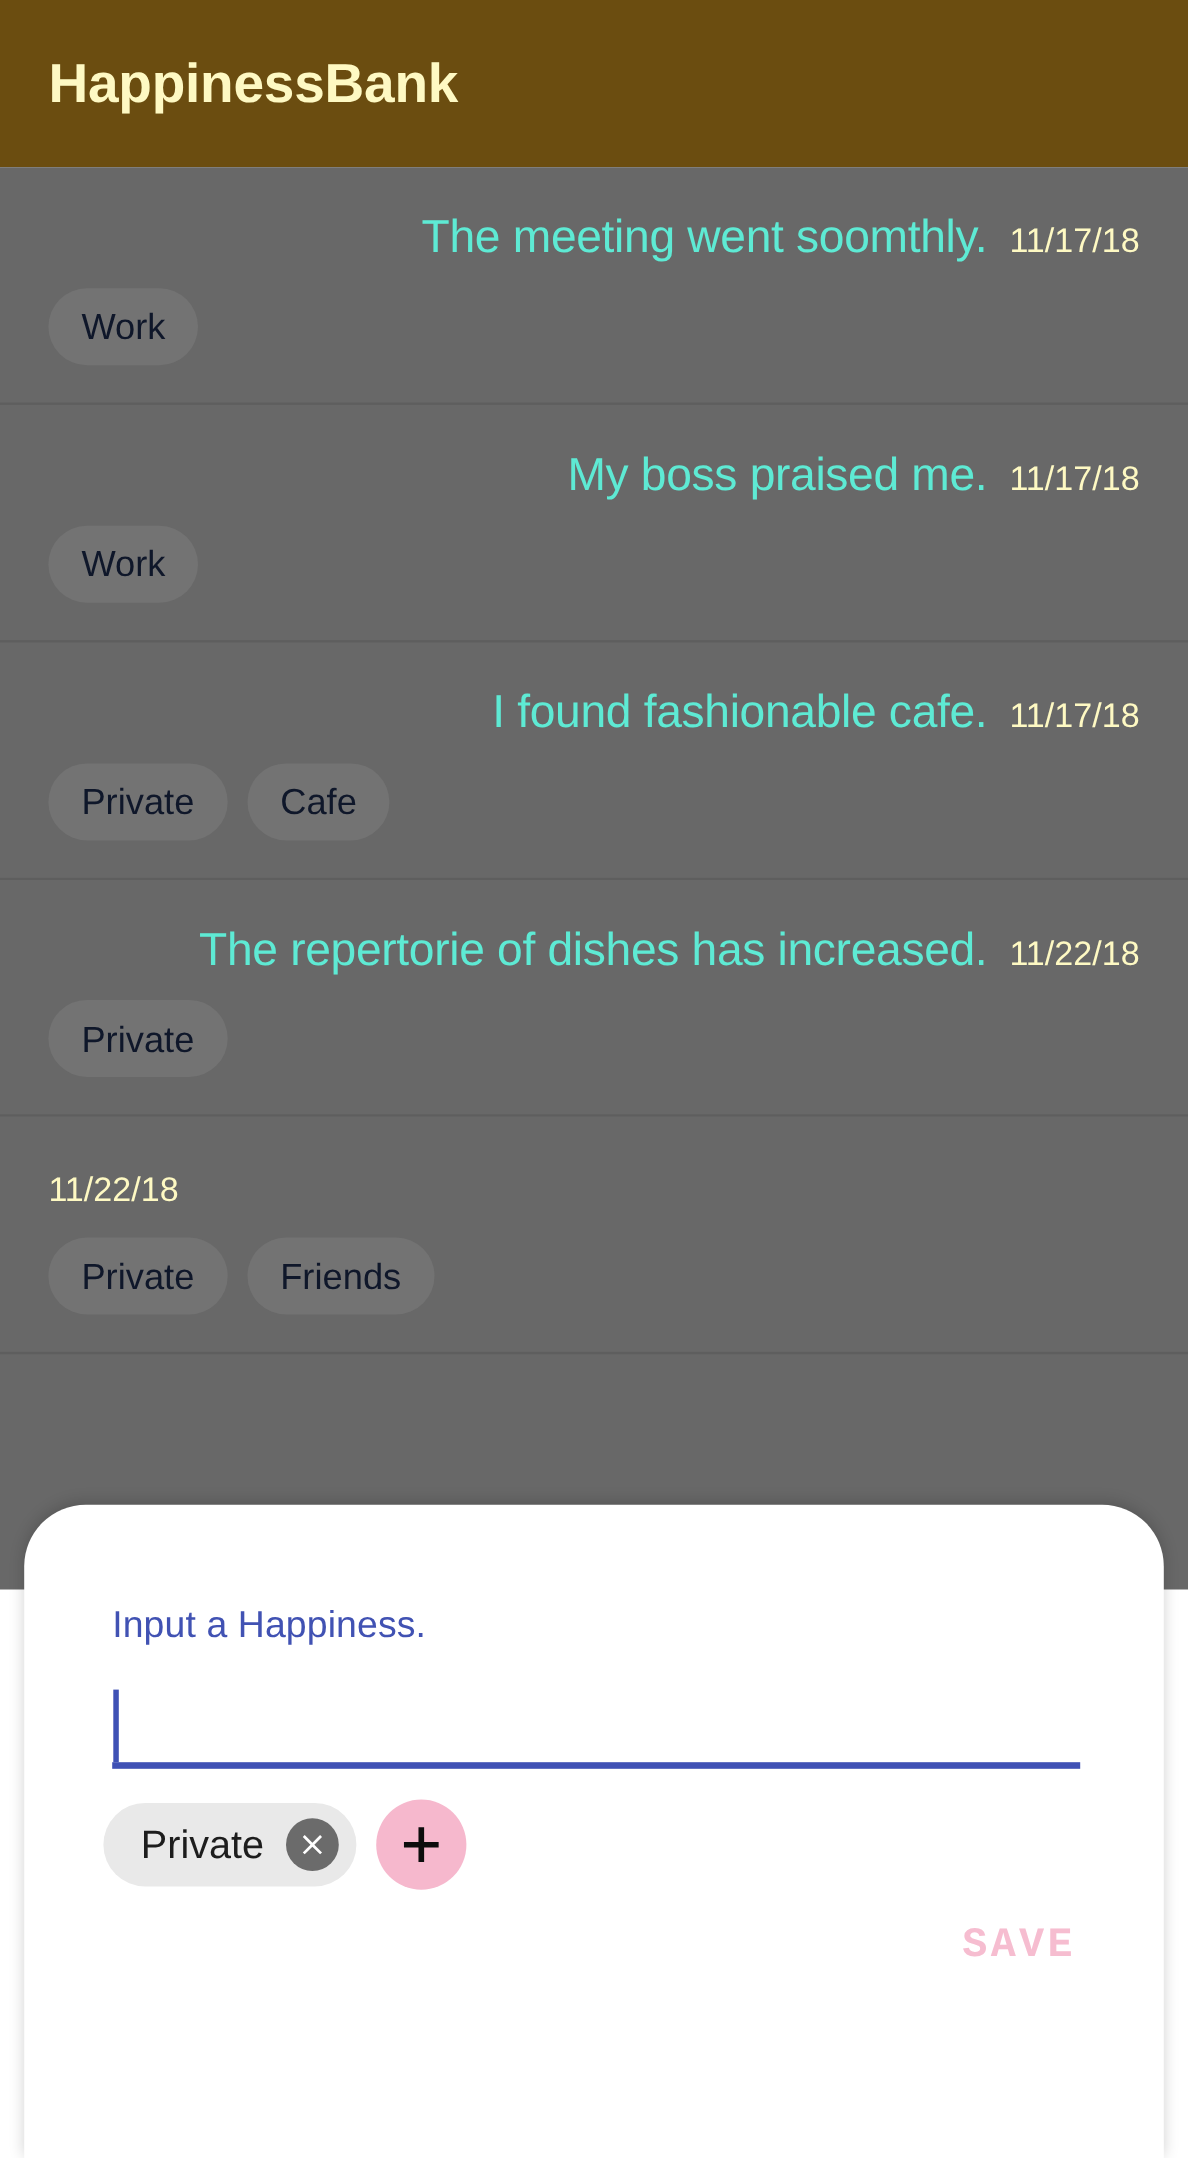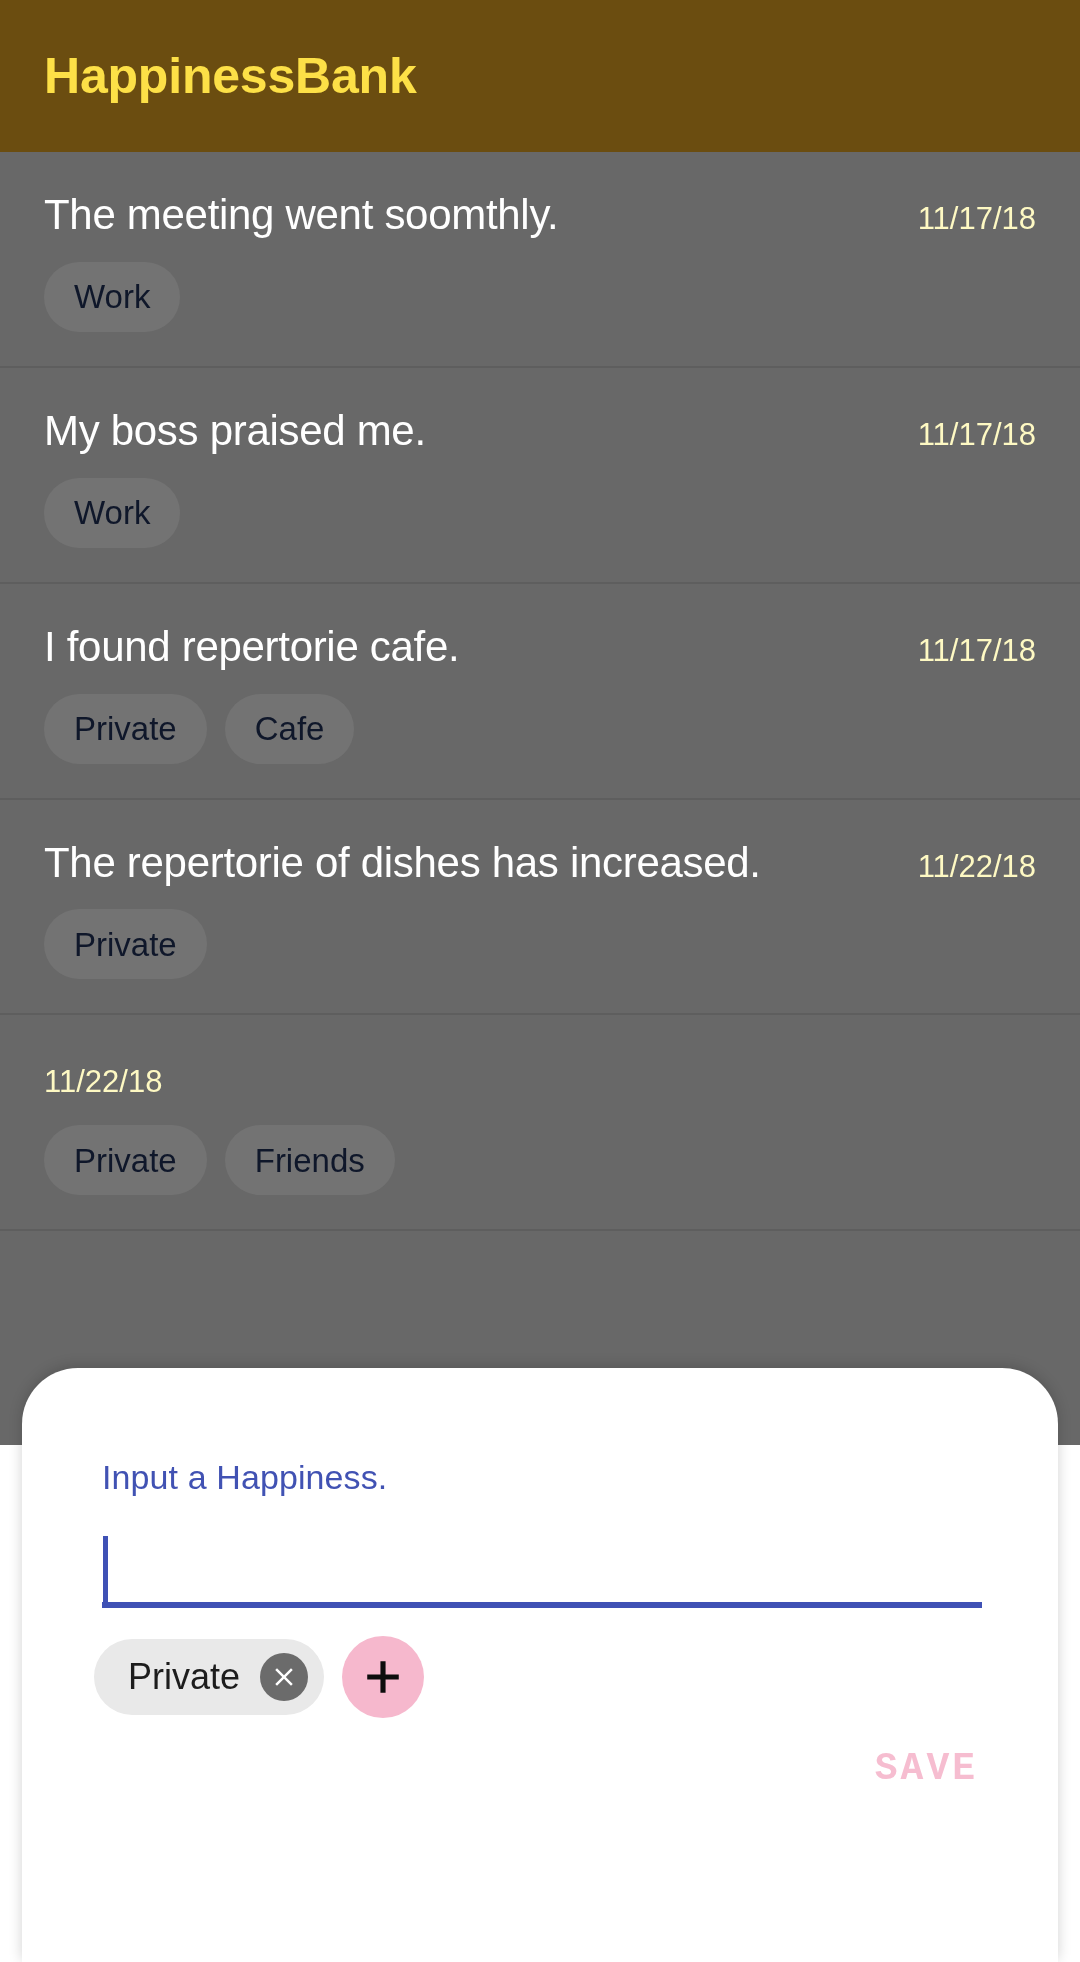--- a/index.html
+++ b/index.html
@@ -33,21 +33,21 @@
     width: 1080px;
     height: 152px;
     background: #6b4d10;           
     display: flex;
     align-items: center;
   }
   .appbar-title {
     margin-left: 44px;
     font-size: 50px;
     font-weight: 700;
-    color: #fde047;
+    color: #fef9c3;
     letter-spacing: -0.2px;
     line-height: 1;
   }
 
   .list {
     position: absolute;
     top: 152px; left: 0;
     width: 1080px;
     background: #686868;           
   }
@@ -61,25 +61,26 @@
   }
 
   .item-row {
     display: flex;
     align-items: flex-start;
     justify-content: space-between;
   }
 
   .item-title {
     font-size: 42px;
-    color: #ffffff;
+    color: #5eead4;
     line-height: 1.1;
     letter-spacing: -0.3px;
     flex: 1 1 auto;
     padding-right: 20px;
+    text-align: right;
   }
 
   .item-date {
     font-size: 31px;
     color: #fef9c3;
     line-height: 1.35;
     white-space: nowrap;
     flex: 0 0 auto;
     padding-top: 6px;
   }
@@ -280,21 +281,21 @@
           <div class="item-title">My boss praised me.</div>
           <div class="item-date">11/17/18</div>
         </div>
         <div class="chips">
           <span class="chip">Work</span>
         </div>
       </div>
 
       <div class="list-item">
         <div class="item-row">
-          <div class="item-title">I found repertorie cafe.</div>
+          <div class="item-title">I found fashionable cafe.</div>
           <div class="item-date">11/17/18</div>
         </div>
         <div class="chips">
           <span class="chip">Private</span>
           <span class="chip">Cafe</span>
         </div>
       </div>
 
       <div class="list-item">
         <div class="item-row">

